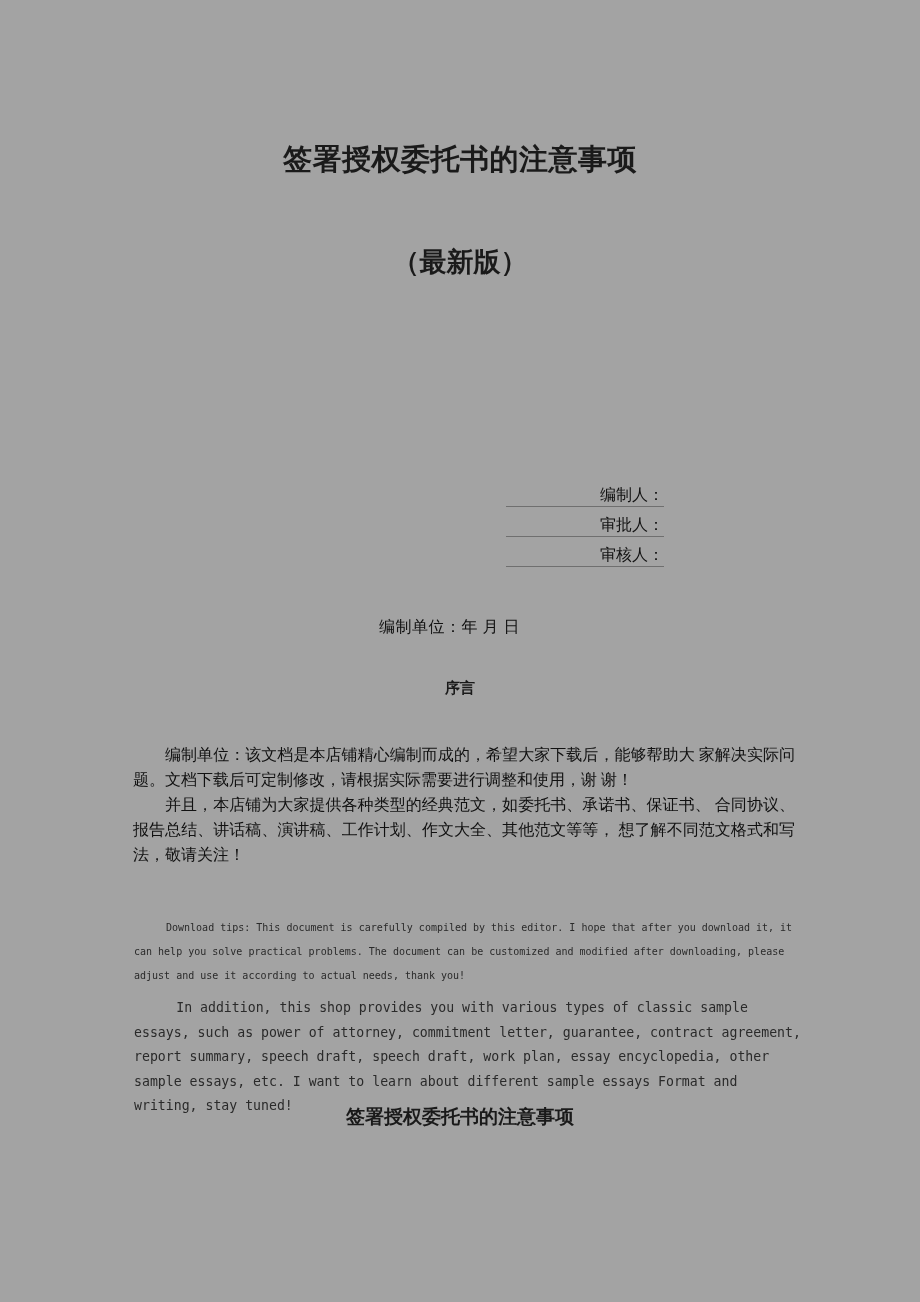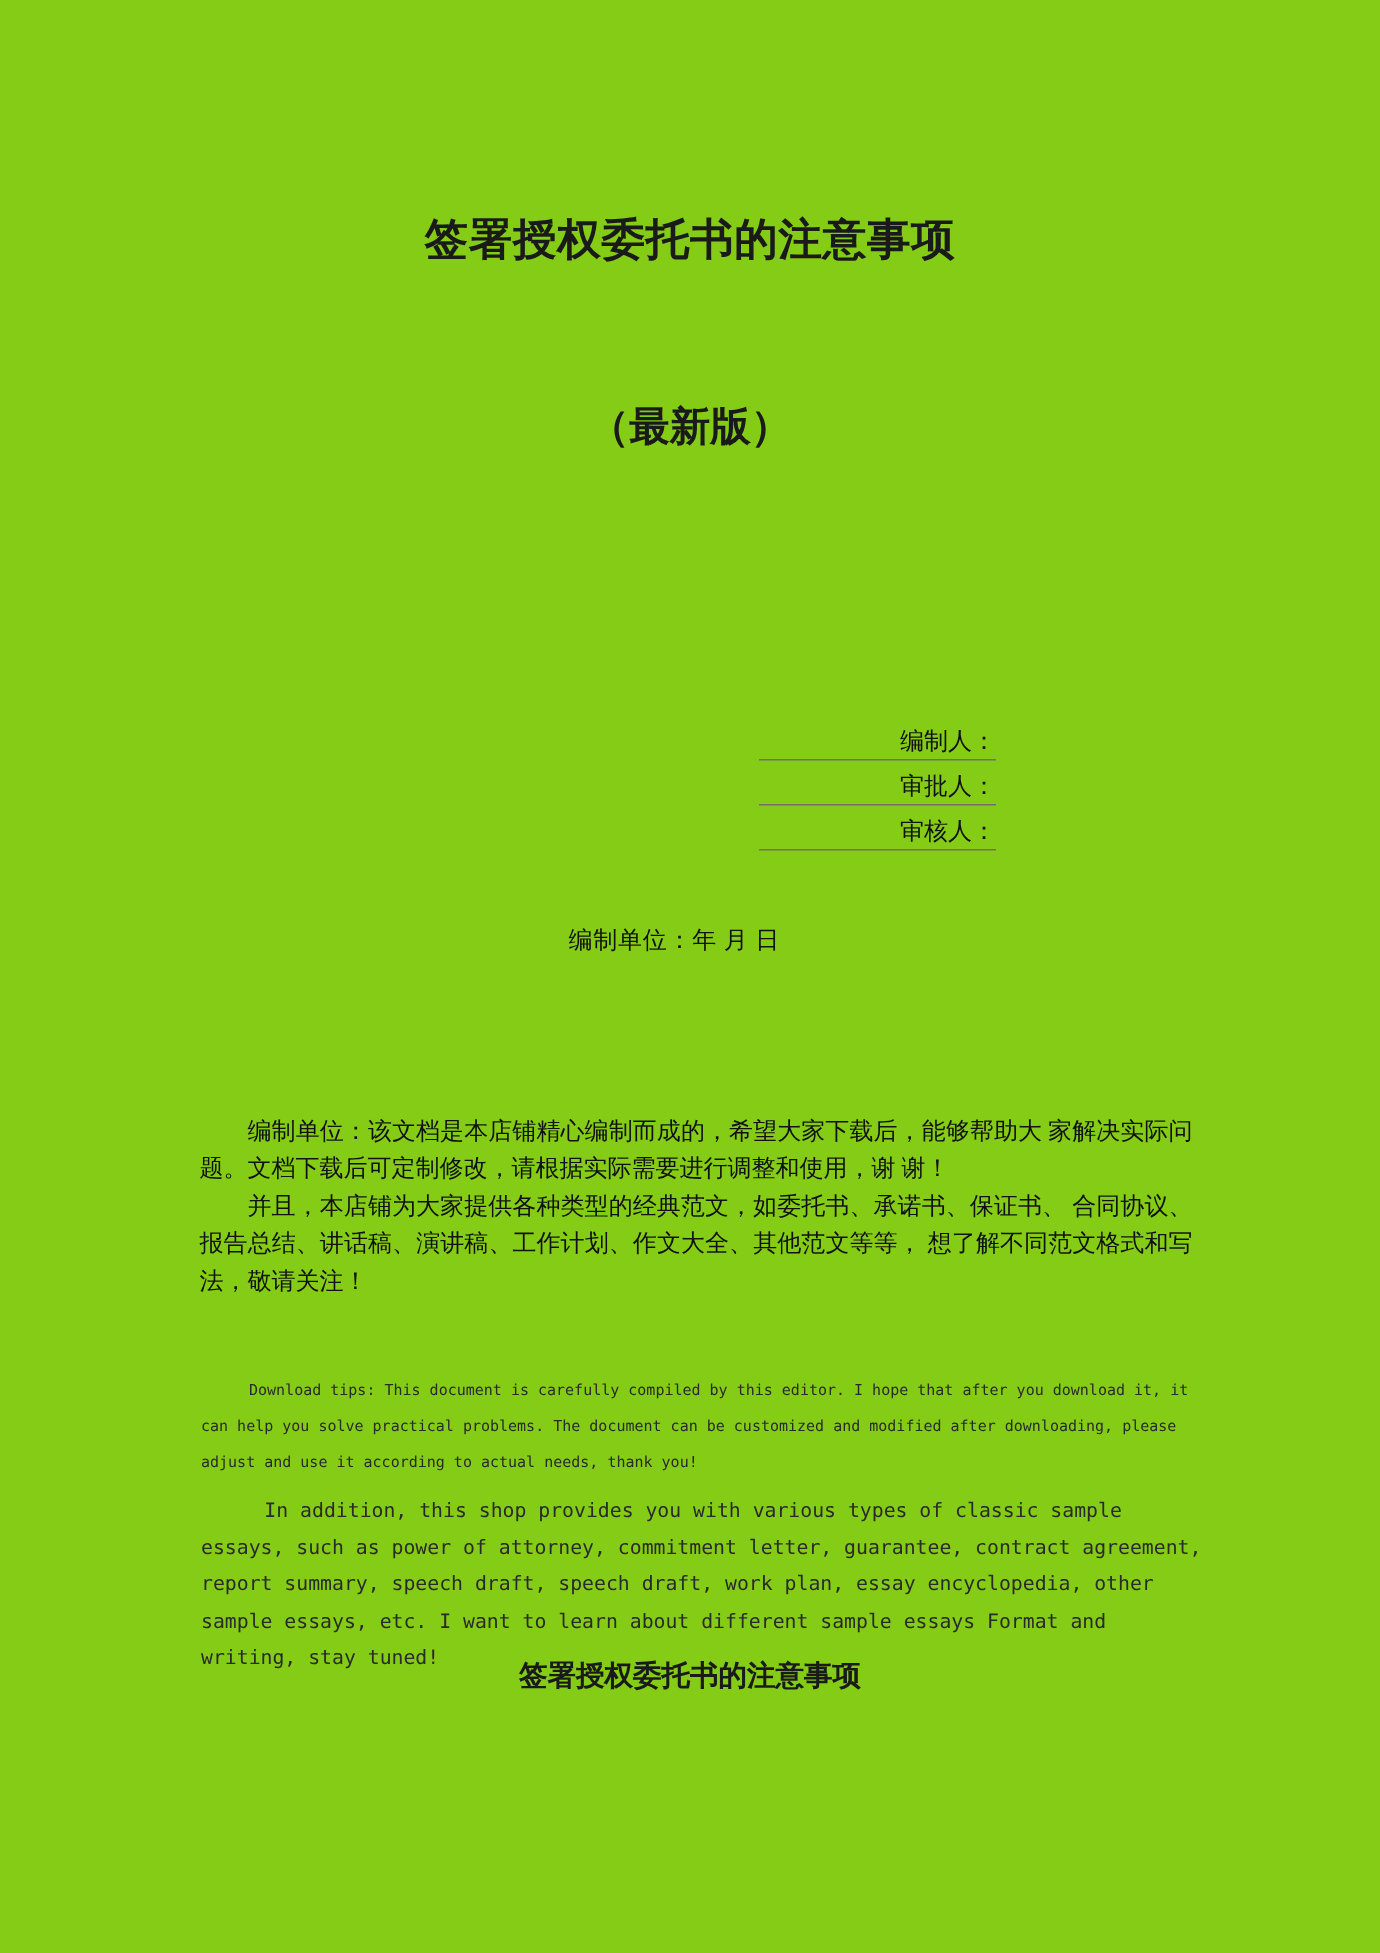--- a/index.html
+++ b/index.html
@@ -12,21 +12,21 @@
     height: 1302px;
     position: relative;
     font-family: "Liberation Serif", "DejaVu Serif", serif;
     color: #000000;
     overflow: hidden;
   }
 
   .page {
     position: absolute;
     inset: 0;
-    background: #84cc16;
+    background: #a3a3a3;
   }
 
   
   .doc-title {
     position: absolute;
     left: 0;
     right: 0;
     top: 142px;
     text-align: center;
     font-family: "DejaVu Sans", "Liberation Sans", sans-serif;
@@ -34,21 +34,21 @@
     font-size: 29px;
     letter-spacing: 0.5px;
     line-height: 1.2;
     color: #1a1a1a;
   }
 
   .doc-subtitle {
     position: absolute;
     left: 0;
     right: 0;
-    top: 269px;
+    top: 246px;
     text-align: center;
     font-family: "DejaVu Sans", "Liberation Sans", sans-serif;
     font-weight: bold;
     font-size: 27px;
     line-height: 1.2;
     color: #1a1a1a;
   }
 
   
   .meta-block {
@@ -181,20 +181,21 @@
       <span class="meta-rule w3"></span>
     </div>
     <div class="meta-row">
       <span class="meta-label">审核人：</span>
       <span class="meta-rule w2"></span>
     </div>
   </div>
 
   <div class="meta-time">编制单位：年 月 日</div>
 
+  <div class="preface-heading">序言</div>
 
   <div class="cn-body">
     <p>编制单位：该文档是本店铺精心编制而成的，希望大家下载后，能够帮助大 家解决实际问题。文档下载后可定制修改，请根据实际需要进行调整和使用，谢 谢！</p>
     <p>并且，本店铺为大家提供各种类型的经典范文，如委托书、承诺书、保证书、 合同协议、报告总结、讲话稿、演讲稿、工作计划、作文大全、其他范文等等， 想了解不同范文格式和写法，敬请关注！</p>
   </div>
 
   <div class="en-body-1">
     <p>Download tips: This document is carefully compiled by this editor. I hope that after you download it, it can help you solve practical problems. The document can be customized and modified after downloading, please adjust and use it according to actual needs, thank you!</p>
   </div>
 

